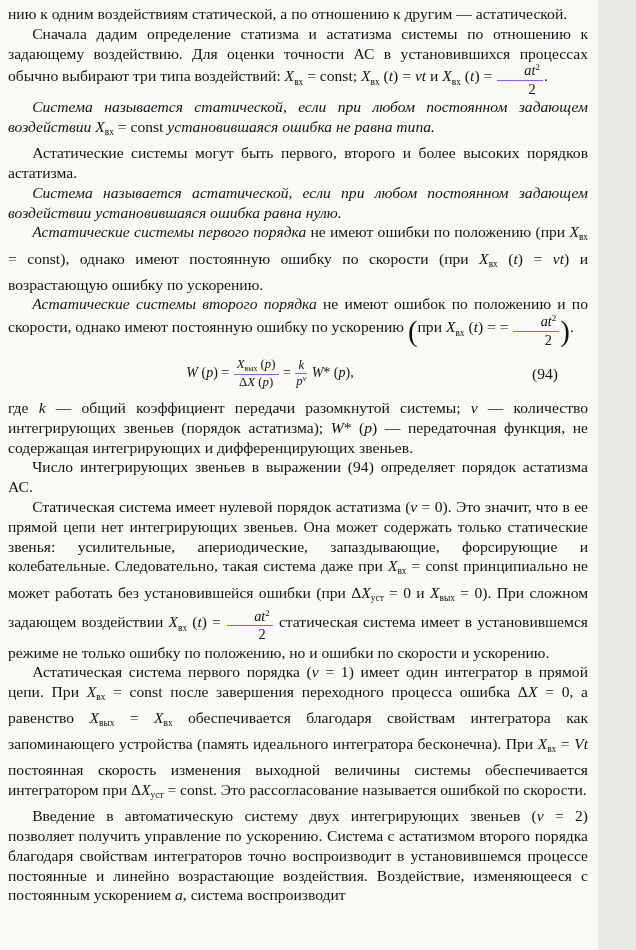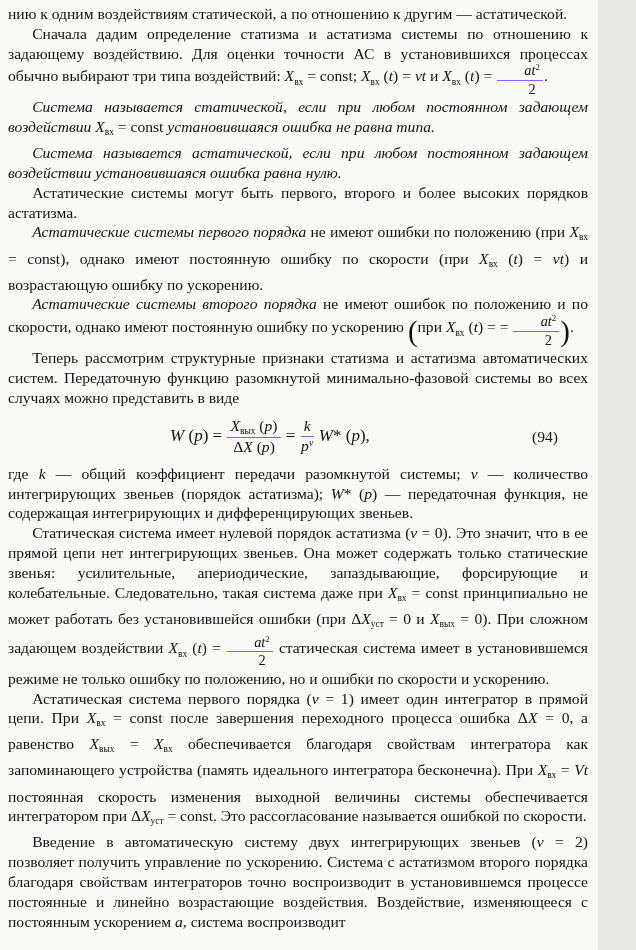--- a/index.html
+++ b/index.html
@@ -17,39 +17,39 @@
   .i{font-style:italic;}
   .m{font-style:italic;}
   .sub{font-size:0.6em;vertical-align:-0.35em;font-style:normal;}
   .sup{font-size:0.62em;vertical-align:0.55em;font-style:normal;}
   .sup.m{font-style:italic;}
   .frac{display:inline-block;text-align:center;vertical-align:-0.85em;line-height:1.08;font-size:0.92em;padding:0 1px;}
   .frac .fnum{display:block;border-bottom:1px solid #8b5cf6;padding:0 3px 1px;}
   .frac .fden{display:block;padding-top:1px;}
   .big{font-size:1.85em;line-height:0;vertical-align:-0.3em;font-weight:300;}
   .formula-row{display:flex;align-items:center;margin:10px 0 8px;}
-  .formula-body{flex:1;text-align:center;font-size:17px;}
+  .formula-body{flex:1;text-align:center;font-size:14px;}
   .formula-body .frac{vertical-align:middle;}
   .eq-number{width:56px;text-align:left;font-style:normal;}
 </style>
 </head>
 <body>
 
 <div class="page">
   <div id="content">
       <p class="noindent"><span class="r">нию к одним воздействиям статической, а по отношению к другим — астатической.</span></p>
       <p class=""><span class="r">Сначала дадим определение статизма и астатизма системы по отношению к задающему воздействию. Для оценки точности АС в установившихся процессах обычно выбирают три типа воздействий: </span><span class="m">X</span><span class="sub">вх</span><span class="r"> = const; </span><span class="m">X</span><span class="sub">вх</span><span class="r"> (</span><span class="m">t</span><span class="r">) = </span><span class="m">vt</span><span class="r"> и </span><span class="m">X</span><span class="sub">вх</span><span class="r"> (</span><span class="m">t</span><span class="r">) = </span><span class="frac"><span class="fnum"><span class="m">at</span><span class="sup">2</span></span><span class="fden"><span class="r">2</span></span></span><span class="r">.</span></p>
       <p class=""><span class="i">Система называется статической, если при любом постоянном задающем воздействии </span><span class="m">X</span><span class="sub">вх</span><span class="r"> = const </span><span class="i">установившаяся ошибка не равна типа.</span></p>
+      <p class=""><span class="r">Астатические системы могут быть первого, второго и более высоких порядков астатизма.</span></p>
       <p class=""><span class="i">Система называется астатической, если при любом постоянном задающем воздействии установившаяся ошибка равна нулю.</span></p>
-      <p class=""><span class="r">Астатические системы могут быть первого, второго и более высоких порядков астатизма.</span></p>
       <p class=""><span class="i">Астатические системы первого порядка</span><span class="r"> не имеют ошибки по положению (при </span><span class="m">X</span><span class="sub">вх</span><span class="r"> = const), однако имеют постоянную ошибку по скорости (при </span><span class="m">X</span><span class="sub">вх</span><span class="r"> (</span><span class="m">t</span><span class="r">) = </span><span class="m">vt</span><span class="r">) и возрастающую ошибку по ускорению.</span></p>
       <p class=""><span class="i">Астатические системы второго порядка</span><span class="r"> не имеют ошибок по положению и по скорости, однако имеют постоянную ошибку по ускорению </span><span class="big">(</span><span class="r">при </span><span class="m">X</span><span class="sub">вх</span><span class="r"> (</span><span class="m">t</span><span class="r">) = = </span><span class="frac"><span class="fnum"><span class="m">at</span><span class="sup">2</span></span><span class="fden"><span class="r">2</span></span></span><span class="big">)</span><span class="r">.</span></p>
-      <p class=""><span class="r">Теперь рассмотрим структурные признаки статизма и астатизма автоматических систем. Передаточную функцию разомкнутой минимально-фазовой системы во всех случаях можно представить в виде</span></p>
       <div class="formula-row">
         <span class="formula-body"><span class="m">W</span><span class="r"> (</span><span class="m">p</span><span class="r">) = </span><span class="frac"><span class="fnum"><span class="m">X</span><span class="sub">вых</span><span class="r"> (</span><span class="m">p</span><span class="r">)</span></span><span class="fden"><span class="r">Δ</span><span class="m">X</span><span class="r"> (</span><span class="m">p</span><span class="r">)</span></span></span><span class="r"> = </span><span class="frac"><span class="fnum"><span class="m">k</span></span><span class="fden"><span class="m">p</span><span class="sup m">ν</span></span></span><span class="r"> </span><span class="m">W</span><span class="r">* (</span><span class="m">p</span><span class="r">),</span></span>
         <span class="eq-number">(94)</span>
       </div>
       <p class="noindent"><span class="r">где </span><span class="m">k</span><span class="r"> — общий коэффициент передачи разомкнутой системы; </span><span class="m">ν</span><span class="r"> — количество интегрирующих звеньев (порядок астатизма); </span><span class="m">W</span><span class="r">* (</span><span class="m">p</span><span class="r">) — передаточная функция, не содержащая интегрирующих и дифференцирующих звеньев.</span></p>
+      <p class=""><span class="r">Число интегрирующих звеньев в выражении (94) определяет порядок астатизма АС.</span></p>
       <p class=""><span class="r">Статическая система имеет нулевой порядок астатизма (</span><span class="m">ν</span><span class="r"> = 0). Это значит, что в ее прямой цепи нет интегрирующих звеньев. Она может содержать только статические звенья: усилительные, апериодические, запаздывающие, форсирующие и колебательные. Следовательно, такая система даже при </span><span class="m">X</span><span class="sub">вх</span><span class="r"> = const принципиально не может работать без установившейся ошибки (при Δ</span><span class="m">X</span><span class="sub">уст</span><span class="r"> = 0 и </span><span class="m">X</span><span class="sub">вых</span><span class="r"> = 0). При сложном задающем воздействии </span><span class="m">X</span><span class="sub">вх</span><span class="r"> (</span><span class="m">t</span><span class="r">) = </span><span class="frac"><span class="fnum"><span class="m">at</span><span class="sup">2</span></span><span class="fden"><span class="r">2</span></span></span><span class="r"> статическая система имеет в установившемся режиме не только ошибку по положению, но и ошибки по скорости и ускорению.</span></p>
       <p class=""><span class="r">Астатическая система первого порядка (</span><span class="m">ν</span><span class="r"> = 1) имеет один интегратор в прямой цепи. При </span><span class="m">X</span><span class="sub">вх</span><span class="r"> = const после завершения переходного процесса ошибка Δ</span><span class="m">X</span><span class="r"> = 0, а равенство </span><span class="m">X</span><span class="sub">вых</span><span class="r"> = </span><span class="m">X</span><span class="sub">вх</span><span class="r"> обеспечивается благодаря свойствам интегратора как запоминающего устройства (память идеального интегратора бесконечна). При </span><span class="m">X</span><span class="sub">вх</span><span class="r"> = </span><span class="m">Vt</span><span class="r"> постоянная скорость изменения выходной величины системы обеспечивается интегратором при Δ</span><span class="m">X</span><span class="sub">уст</span><span class="r"> = const. Это рассогласование называется ошибкой по скорости.</span></p>
       <p class=""><span class="r">Введение в автоматическую систему двух интегрирующих звеньев (</span><span class="m">ν</span><span class="r"> = 2) позволяет получить управление по ускорению. Система с астатизмом второго порядка благодаря свойствам интеграторов точно воспроизводит в установившемся процессе постоянные и линейно возрастающие воздействия. Воздействие, изменяющееся с постоянным ускорением </span><span class="m">a</span><span class="r">, система воспроизводит</span></p>
     </div>
 </div>
 
 </body></html>

